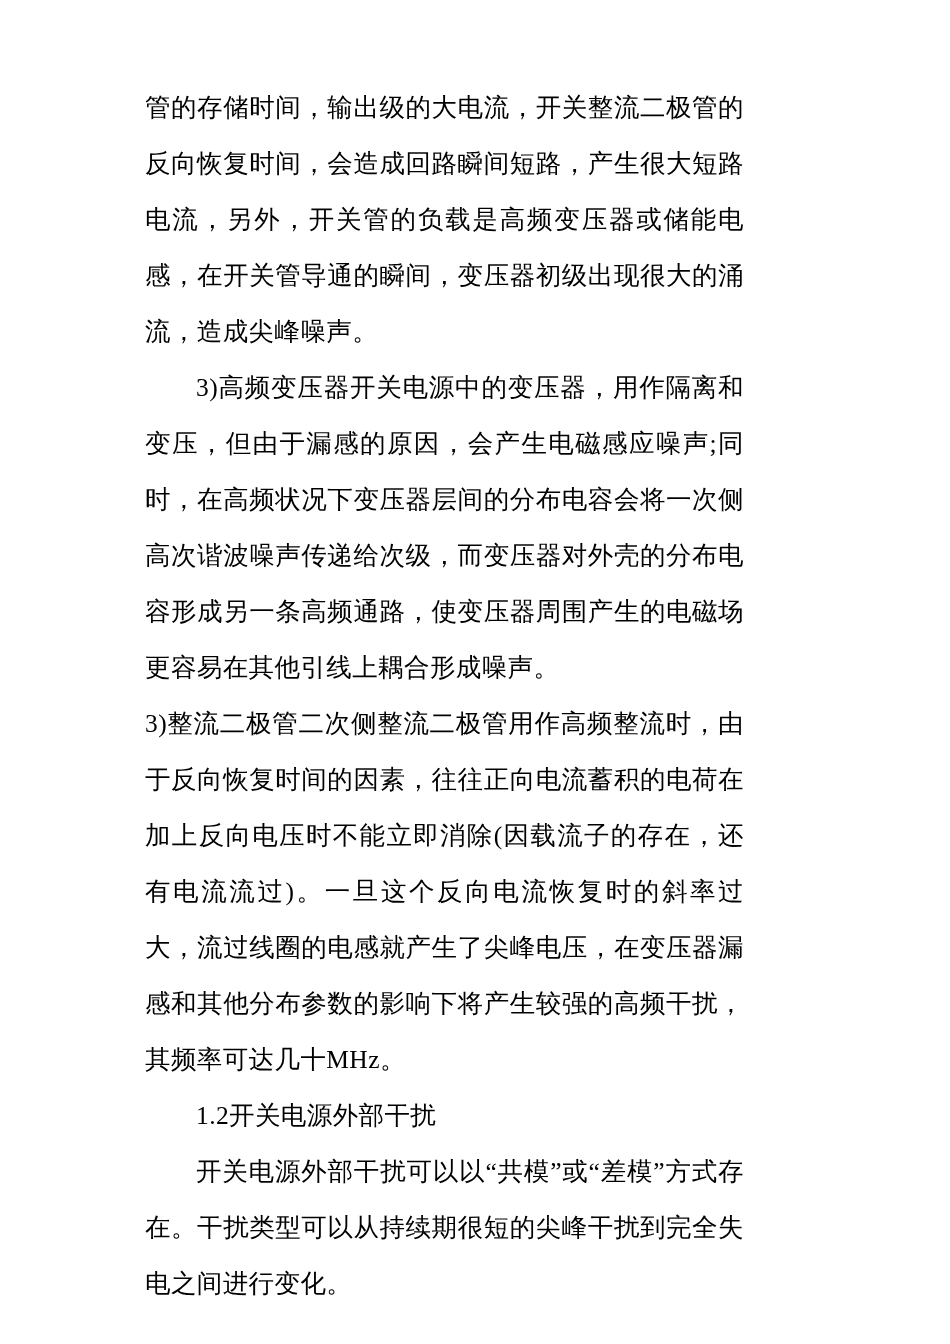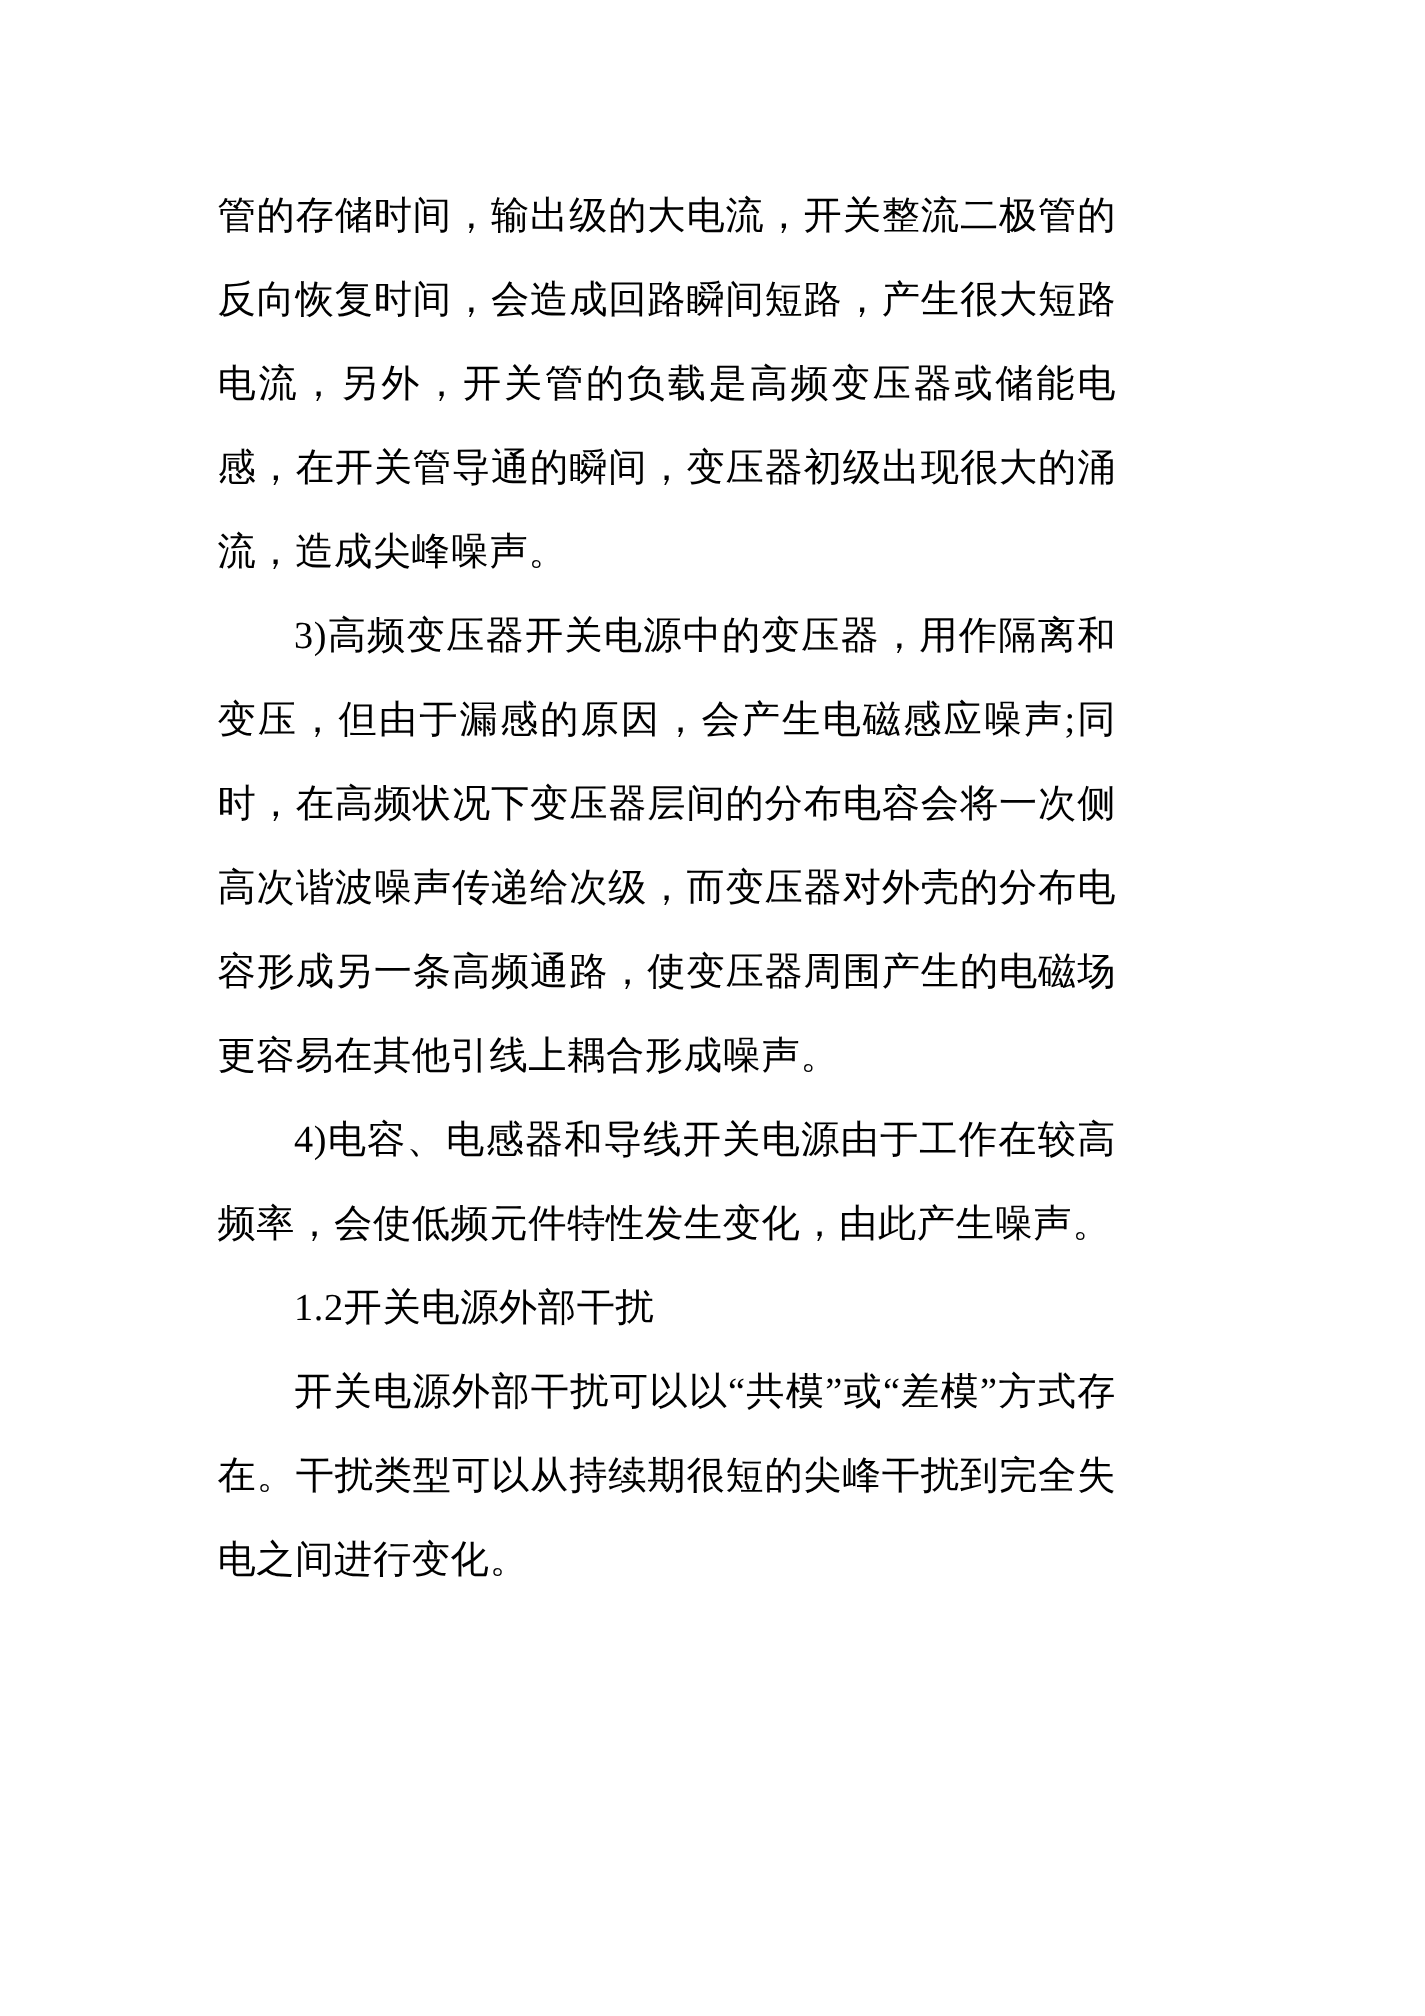--- a/index.html
+++ b/index.html
@@ -13,21 +13,21 @@
     font-family: "Liberation Serif", "DejaVu Serif", serif;
     color: #000000;
     overflow: hidden;
   }
   .page {
     position: relative;
     width: 894px;
     height: 1344px;
     background: #ffffff;
     box-sizing: border-box;
-    padding: 116px 150px 0 145px;
+    padding: 80px 150px 0 145px;
   }
   .doc-body {
     font-size: 25.5px;
     line-height: 56px;
     text-align: justify;
     text-justify: inter-ideograph;
     letter-spacing: 0.4px;
   }
   p.para {
     margin: 0 0 0 0;
@@ -39,17 +39,17 @@
     text-indent: 0;
   }
 </style>
 </head>
 <body>
 
 <div class="page">
   <div class="doc-body">
     <p class="para indent0">管的存储时间，输出级的大电流，开关整流二极管的反向恢复时间，会造成回路瞬间短路，产生很大短路电流，另外，开关管的负载是高频变压器或储能电感，在开关管导通的瞬间，变压器初级出现很大的涌流，造成尖峰噪声。</p>
     <p class="para indent2">3)高频变压器开关电源中的变压器，用作隔离和变压，但由于漏感的原因，会产生电磁感应噪声;同时，在高频状况下变压器层间的分布电容会将一次侧高次谐波噪声传递给次级，而变压器对外壳的分布电容形成另一条高频通路，使变压器周围产生的电磁场更容易在其他引线上耦合形成噪声。</p>
-    <p class="para indent2">4)电容、电感器和导线开关电源由于工作在较高频率，会使低频元件特性发生变化，由此产生噪声。</p>
+    <p class="para indent0">3)整流二极管二次侧整流二极管用作高频整流时，由于反向恢复时间的因素，往往正向电流蓄积的电荷在加上反向电压时不能立即消除(因载流子的存在，还有电流流过)。一旦这个反向电流恢复时的斜率过大，流过线圈的电感就产生了尖峰电压，在变压器漏感和其他分布参数的影响下将产生较强的高频干扰，其频率可达几十MHz。</p>
     <p class="para indent2">1.2开关电源外部干扰</p>
     <p class="para indent2">开关电源外部干扰可以以“共模”或“差模”方式存在。干扰类型可以从持续期很短的尖峰干扰到完全失电之间进行变化。</p>
   </div>
 </div>
 
 </body></html>

